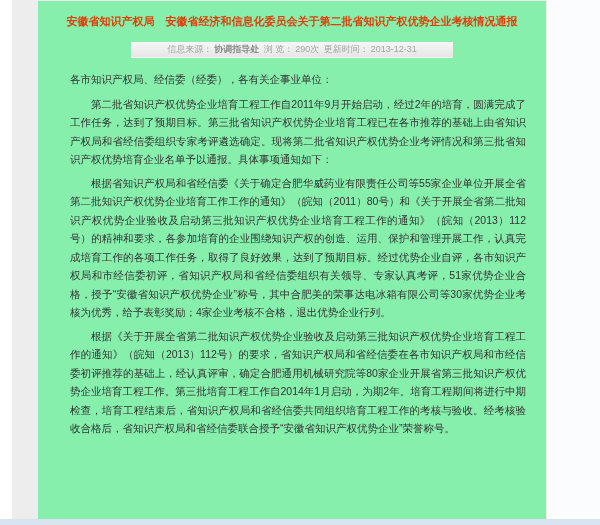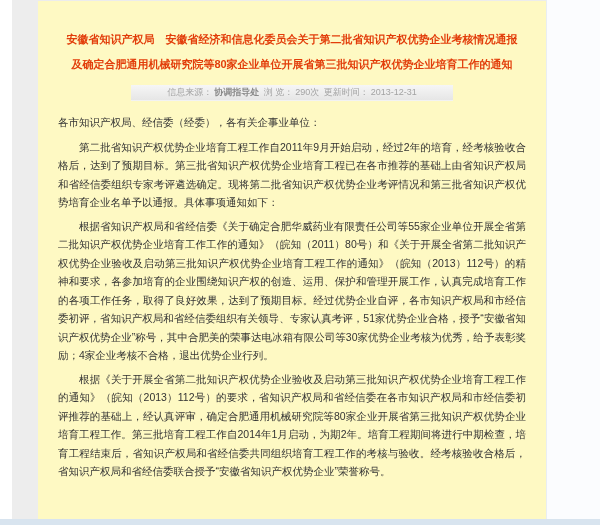--- a/index.html
+++ b/index.html
@@ -21,24 +21,24 @@
     position:absolute;left:546px;top:0;right:0;bottom:6px;
     background:#fbfcfe;
     border-left:1px solid #e9eef3;
   }
   .footer-strip{
     position:absolute;left:0;right:0;bottom:0;height:6px;
     background:#d8e4ef;
   }
   .content{
     position:absolute;left:38px;top:0;width:508px;bottom:6px;
-    background:#fef9c3;
+    background:#86efac;
     border-top:1px solid #ececec;
     box-sizing:border-box;
-    padding:26px 20px 0 20px;
+    padding:8px 20px 0 20px;
   }
   .doc-title{
     color:#e23d0a;
     font-weight:bold;
     font-size:11px;
     line-height:25px;
     text-align:center;
     margin:0;
   }
   .doc-number{
@@ -63,20 +63,21 @@
     color:#8a8a8a;
     font-weight:bold;
   }
   .meta-bar span{margin:0 1px;}
   .body-text{
     margin-top:12px;
     color:#333333;
     font-size:10.5px;
     line-height:18.5px;
     text-align:justify;
+    margin-left:12px;
   }
   .salutation{
     margin:0 0 6px 0;
   }
   .para{
     margin:0 0 5px 0;
     text-indent:2em;
   }
   .section-heading{
     margin:2px 0 4px 0;
@@ -90,33 +91,32 @@
 
 <div class="viewport">
 
   <div class="left-gutter"></div>
   <div class="right-gutter"></div>
 
   <div class="content">
 
     <h1 class="doc-title">
       <div>安徽省知识产权局　安徽省经济和信息化委员会关于第二批省知识产权优势企业考核情况通报</div>
-      <div>及确定合肥通用机械研究院等80家企业单位开展省第三批知识产权优势企业培育工作的通知</div>
     </h1>
 
 
     <div class="meta-bar">
       <span>信息来源：</span><span class="strong">协调指导处</span>
       <span>浏 览：</span><span>290次</span>
       <span>更新时间：</span><span>2013-12-31</span>
     </div>
 
     <div class="body-text">
       <p class="salutation">各市知识产权局、经信委（经委），各有关企事业单位：</p>
-      <p class="para">第二批省知识产权优势企业培育工程工作自2011年9月开始启动，经过2年的培育，经考核验收合格后，达到了预期目标。第三批省知识产权优势企业培育工程已在各市推荐的基础上由省知识产权局和省经信委组织专家考评遴选确定。现将第二批省知识产权优势企业考评情况和第三批省知识产权优势培育企业名单予以通报。具体事项通知如下：</p>
+      <p class="para">第二批省知识产权优势企业培育工程工作自2011年9月开始启动，经过2年的培育，圆满完成了工作任务，达到了预期目标。第三批省知识产权优势企业培育工程已在各市推荐的基础上由省知识产权局和省经信委组织专家考评遴选确定。现将第二批省知识产权优势企业考评情况和第三批省知识产权优势培育企业名单予以通报。具体事项通知如下：</p>
       <p class="para">根据省知识产权局和省经信委《关于确定合肥华威药业有限责任公司等55家企业单位开展全省第二批知识产权优势企业培育工作工作的通知》（皖知（2011）80号）和《关于开展全省第二批知识产权优势企业验收及启动第三批知识产权优势企业培育工程工作的通知》（皖知（2013）112号）的精神和要求，各参加培育的企业围绕知识产权的创造、运用、保护和管理开展工作，认真完成培育工作的各项工作任务，取得了良好效果，达到了预期目标。经过优势企业自评，各市知识产权局和市经信委初评，省知识产权局和省经信委组织有关领导、专家认真考评，51家优势企业合格，授予“安徽省知识产权优势企业”称号，其中合肥美的荣事达电冰箱有限公司等30家优势企业考核为优秀，给予表彰奖励；4家企业考核不合格，退出优势企业行列。</p>
       <p class="para">根据《关于开展全省第二批知识产权优势企业验收及启动第三批知识产权优势企业培育工程工作的通知》（皖知（2013）112号）的要求，省知识产权局和省经信委在各市知识产权局和市经信委初评推荐的基础上，经认真评审，确定合肥通用机械研究院等80家企业开展省第三批知识产权优势企业培育工程工作。第三批培育工程工作自2014年1月启动，为期2年。培育工程期间将进行中期检查，培育工程结束后，省知识产权局和省经信委共同组织培育工程工作的考核与验收。经考核验收合格后，省知识产权局和省经信委联合授予“安徽省知识产权优势企业”荣誉称号。</p>
 
     </div>
 
   </div>
 
   <div class="footer-strip"></div>
 
 </div>

